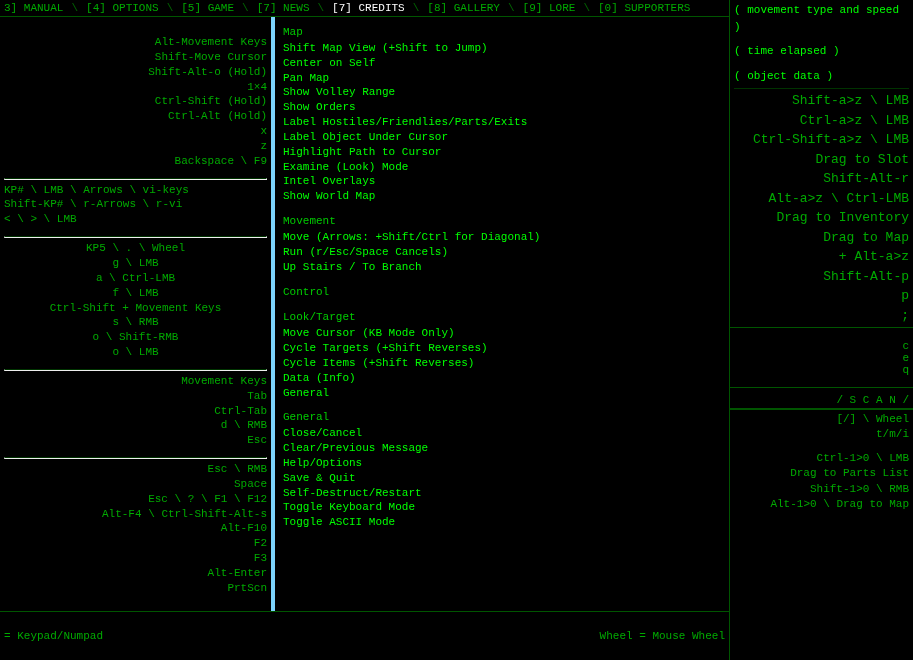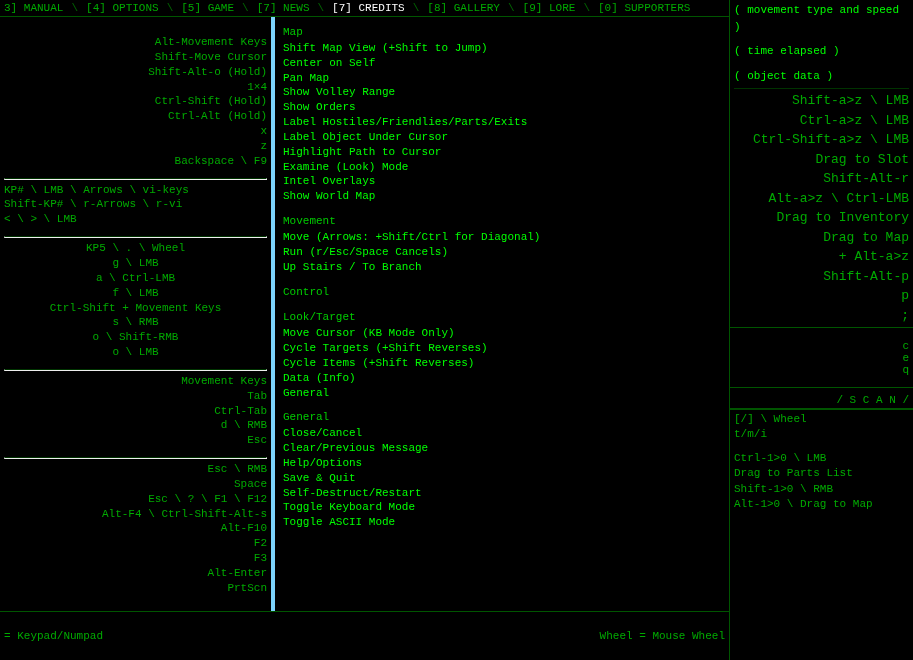--- a/index.html
+++ b/index.html
@@ -263,21 +263,21 @@
       <div style="text-align:right;">
         <div>c</div>
         <div>e</div>
         <div>q</div>
       </div>
     </div>
     <div style="border-bottom:1px solid #005500; padding:2px 4px; min-height:20px;">
       <div style="text-align:right; font-size:11px; color:#00aa00; padding-top:4px;">/ S C A N /</div>
     </div>
     <div class="right-bottom">
-      <div style="color:#00aa00;">
+      <div style="text-align:right; color:#00aa00;">
         <div>[/] \ Wheel</div>
         <div>t/m/i</div>
         <div style="height:8px;"></div>
         <div>Ctrl-1&gt;0 \ LMB</div>
         <div>Drag to Parts List</div>
         <div>Shift-1&gt;0 \ RMB</div>
         <div>Alt-1&gt;0 \ Drag to Map</div>
       </div>
     </div>
   </div>

